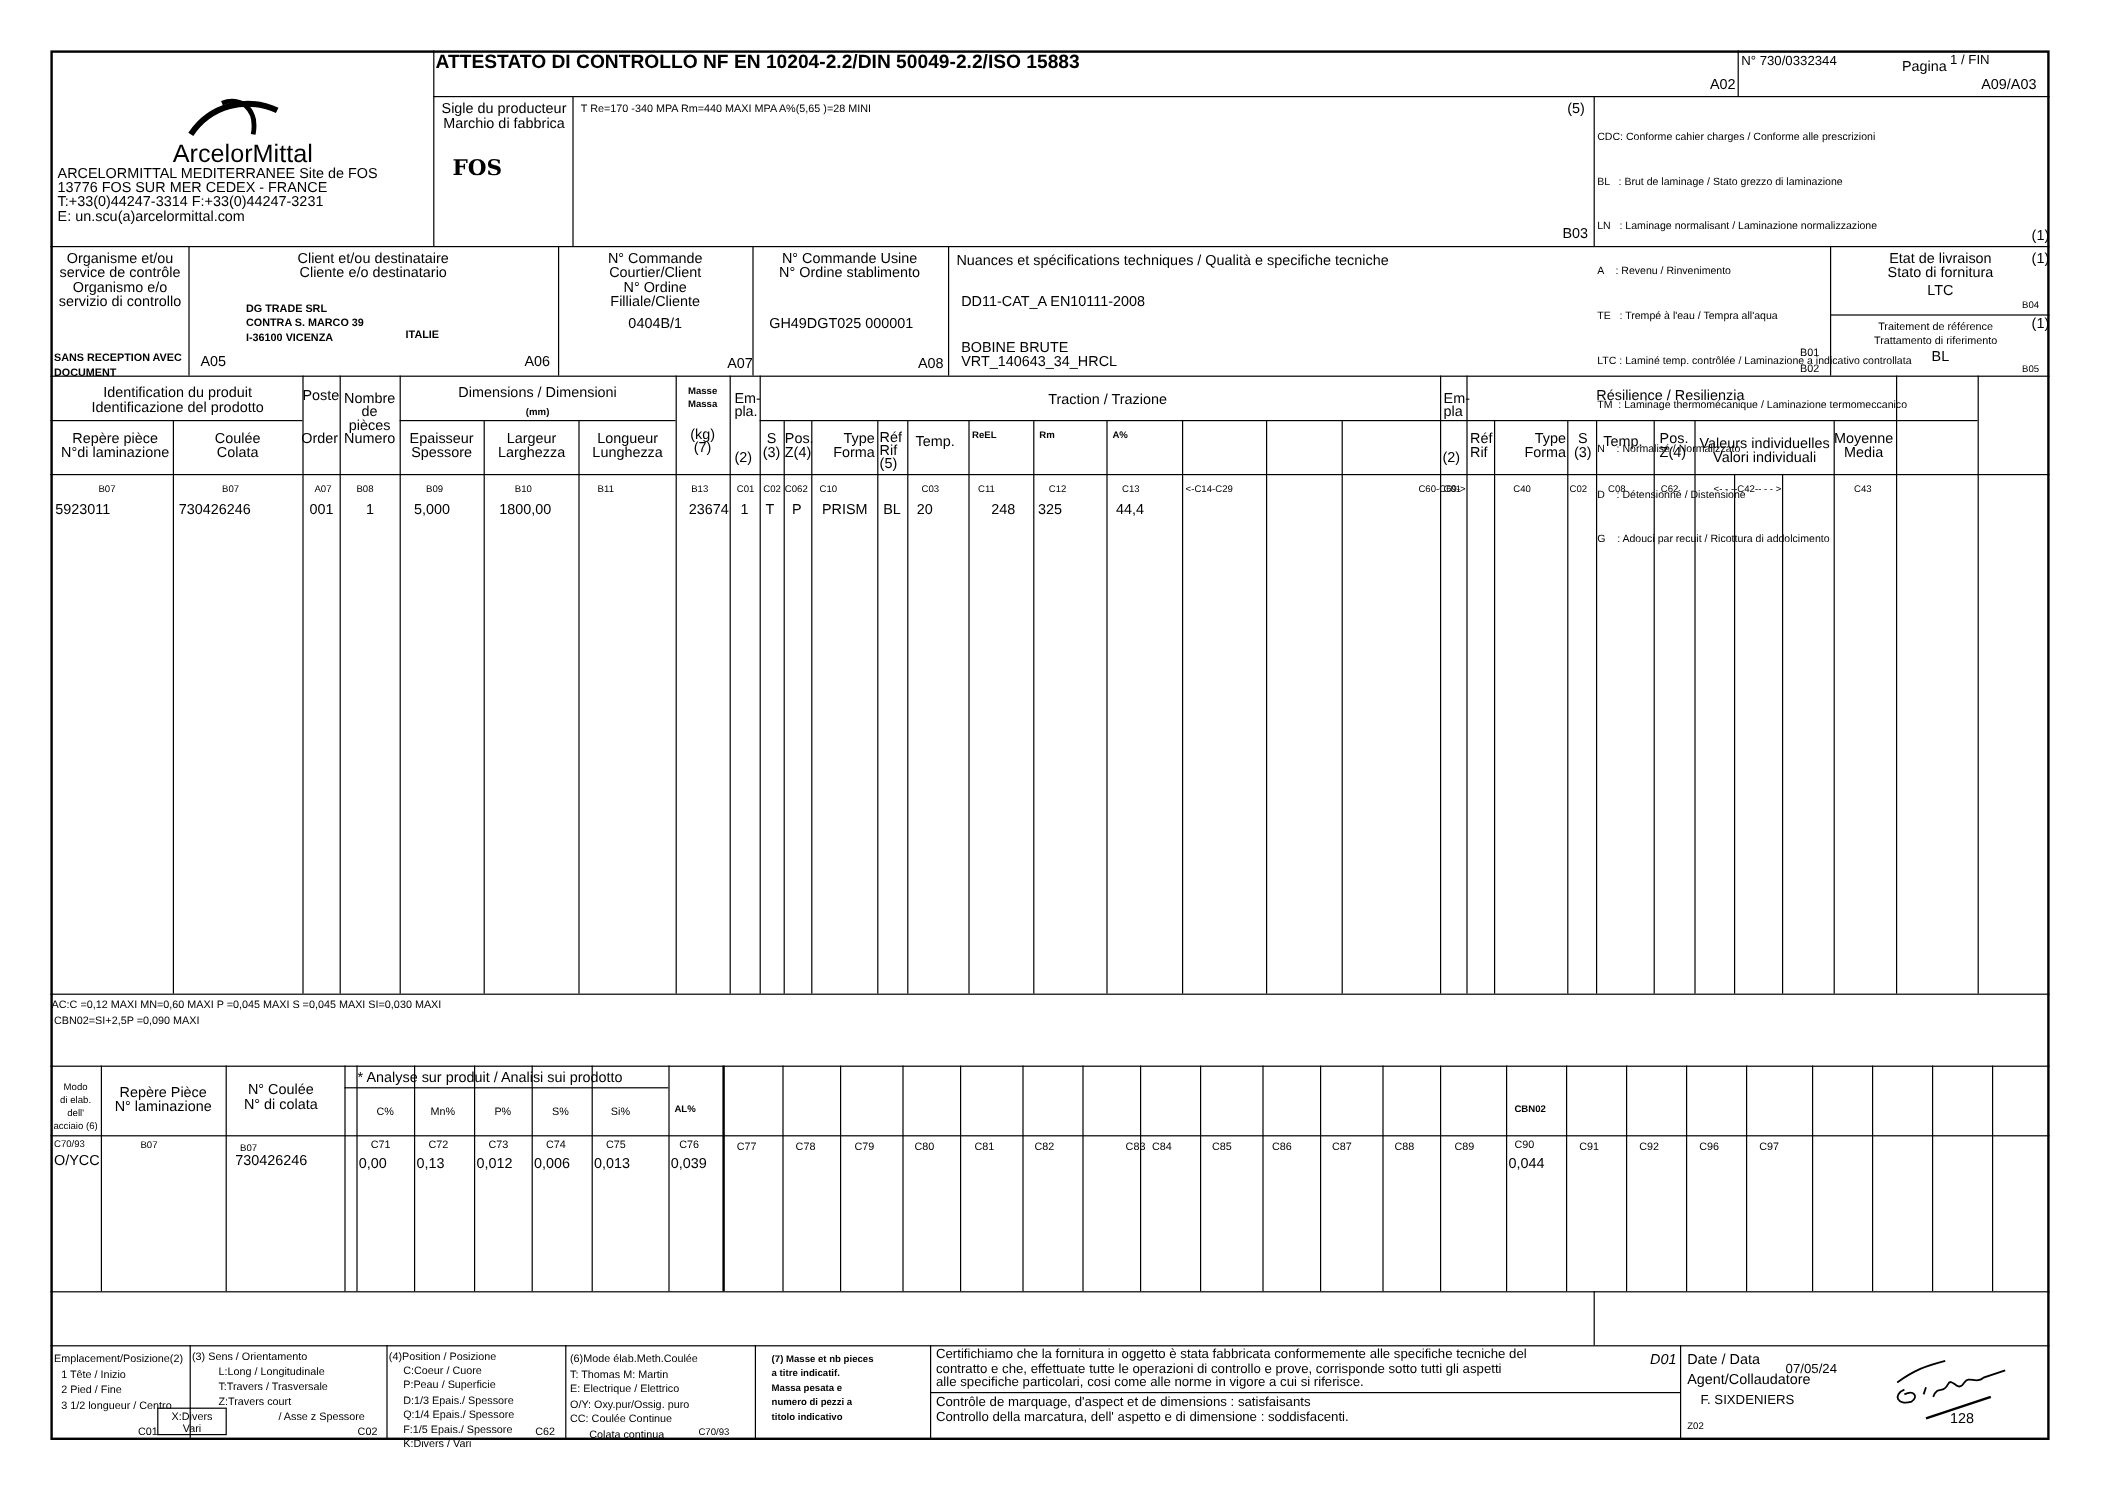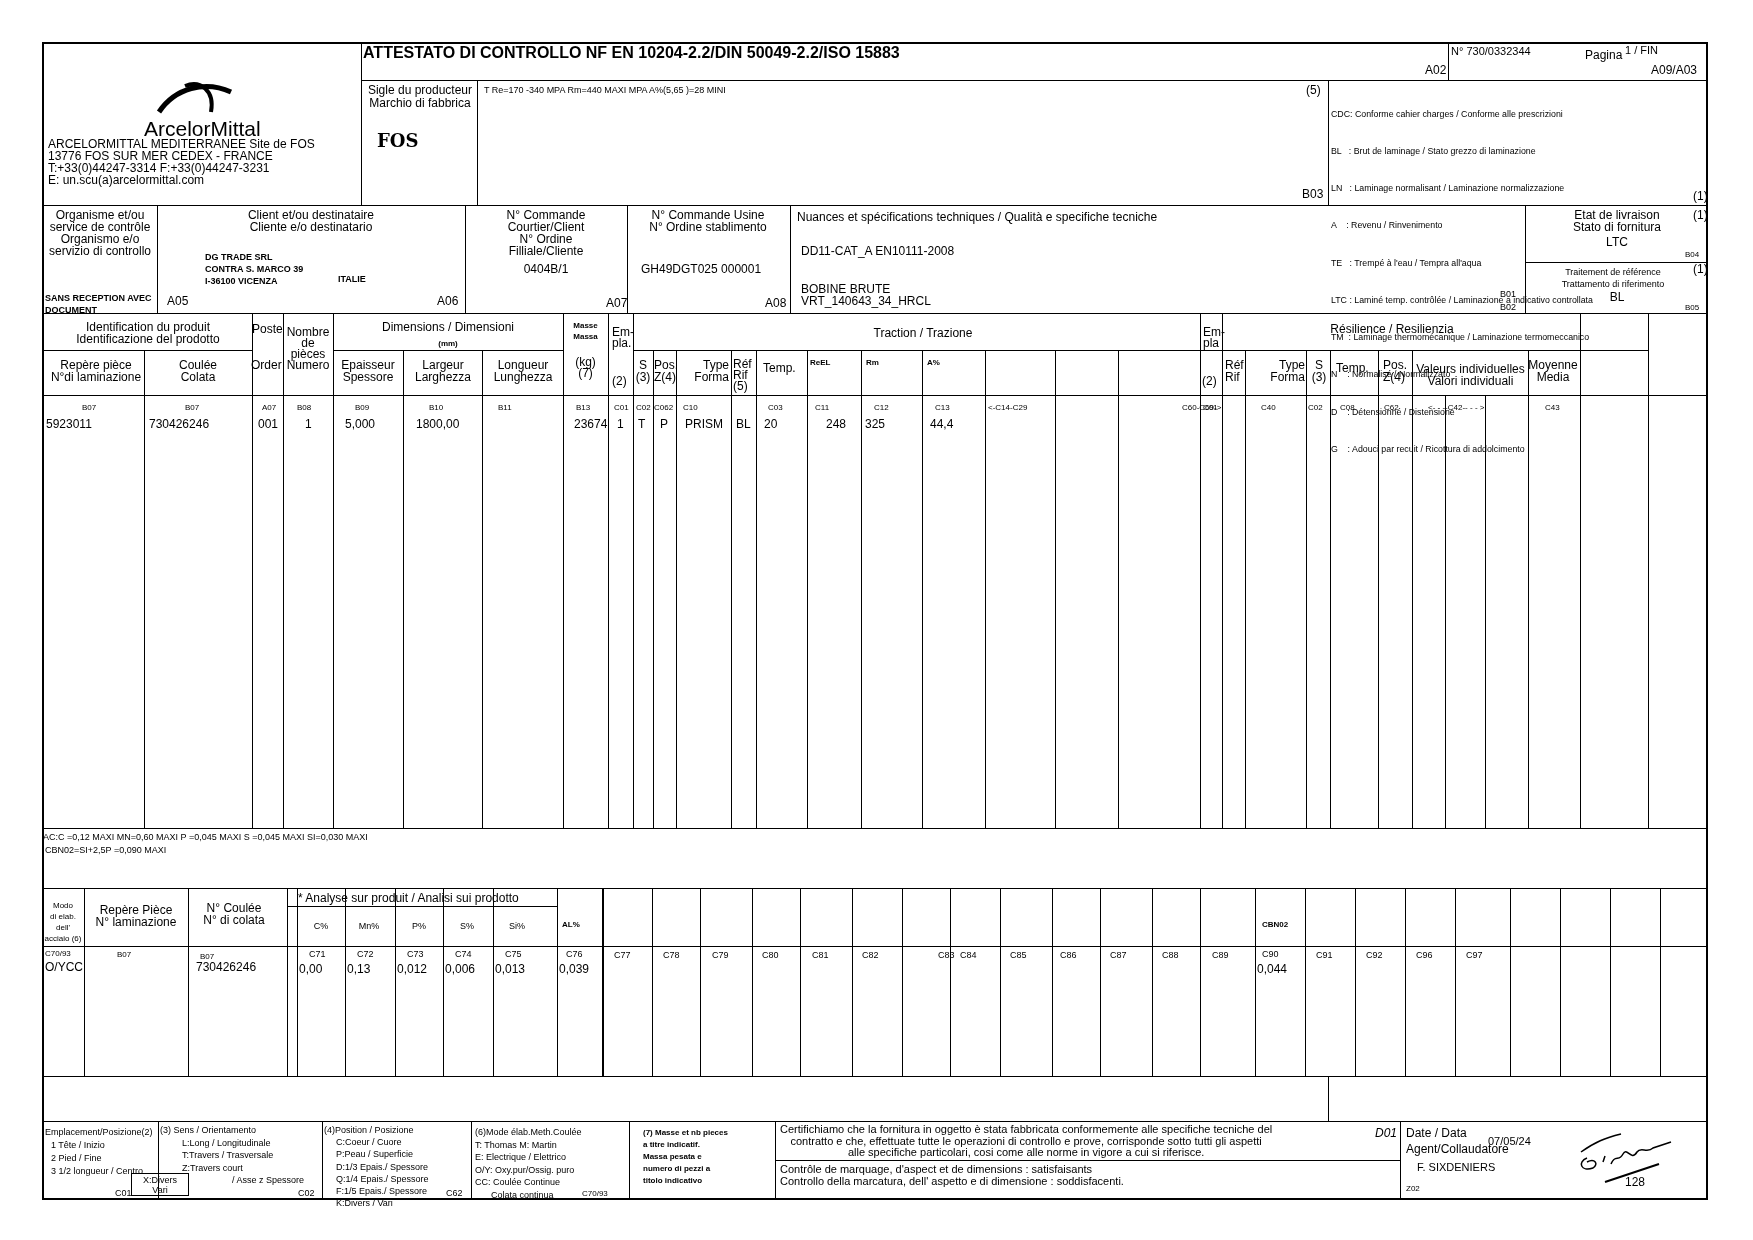--- a/index.html
+++ b/index.html
@@ -488,21 +488,21 @@
 <div class="t s8" style="left:582px;top:1190px;">C70/93</div>
 
 <div class="abs b" style="left:643px;top:1127px;font-size:8px;line-height:12px;">
   <div>(7) Masse et nb pieces</div>
   <div>a titre indicatif.</div>
   <div>Massa pesata e</div>
   <div>numero di pezzi a</div>
   <div>titolo indicativo</div>
 </div>
 
-<div class="abs s11" style="left:780px;top:1124px;line-height:11.5px;text-align:center;">
+<div class="abs s11" style="left:780px;top:1124px;line-height:11.5px;">
   <div>Certifichiamo che la fornitura in oggetto è stata fabbricata conformemente alle specifiche tecniche del</div>
   <div>contratto e che, effettuate tutte le operazioni di controllo e prove, corrisponde sotto tutti gli aspetti</div>
   <div>alle specifiche particolari, cosi come alle norme in vigore a cui si riferisce.</div>
 </div>
 <div class="abs s11" style="left:780px;top:1164px;line-height:11.5px;">
   <div>Contrôle de marquage, d'aspect et de dimensions  :  satisfaisants</div>
   <div>Controllo della marcatura, dell' aspetto e di dimensione : soddisfacenti.</div>
 </div>
 <div class="t s12" style="left:1375px;top:1127px;font-style:italic;">D01</div>
 

